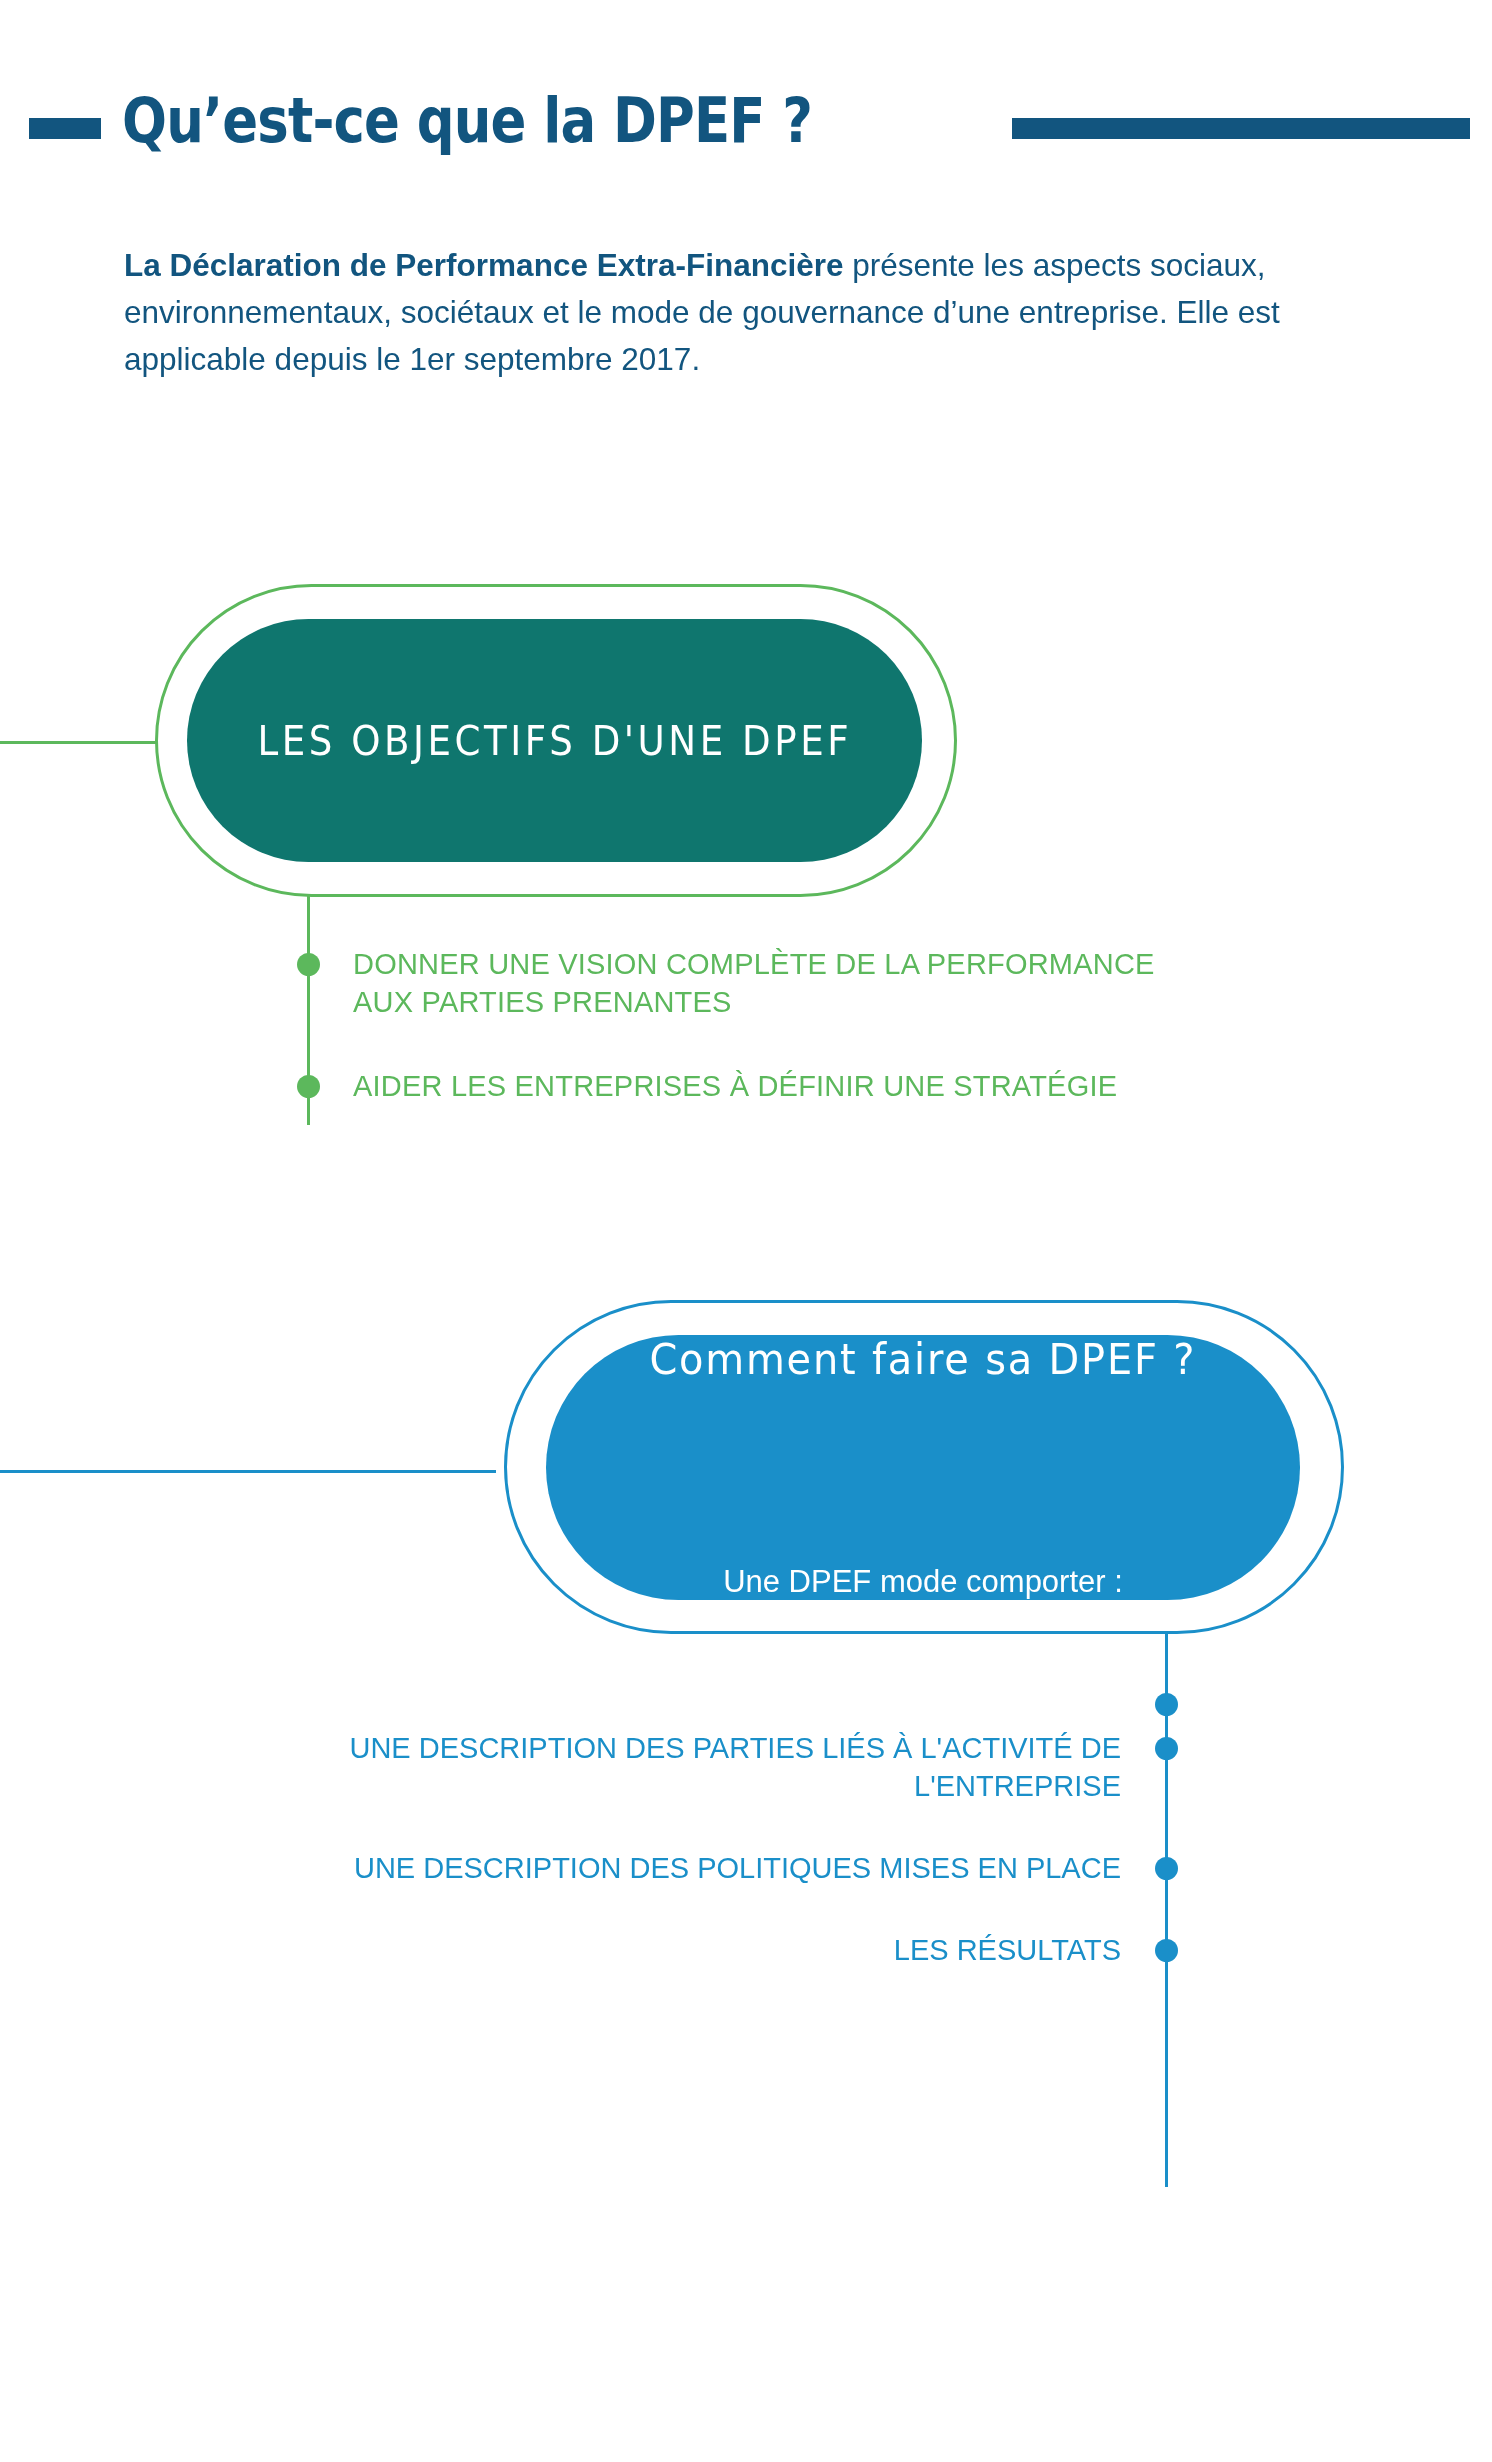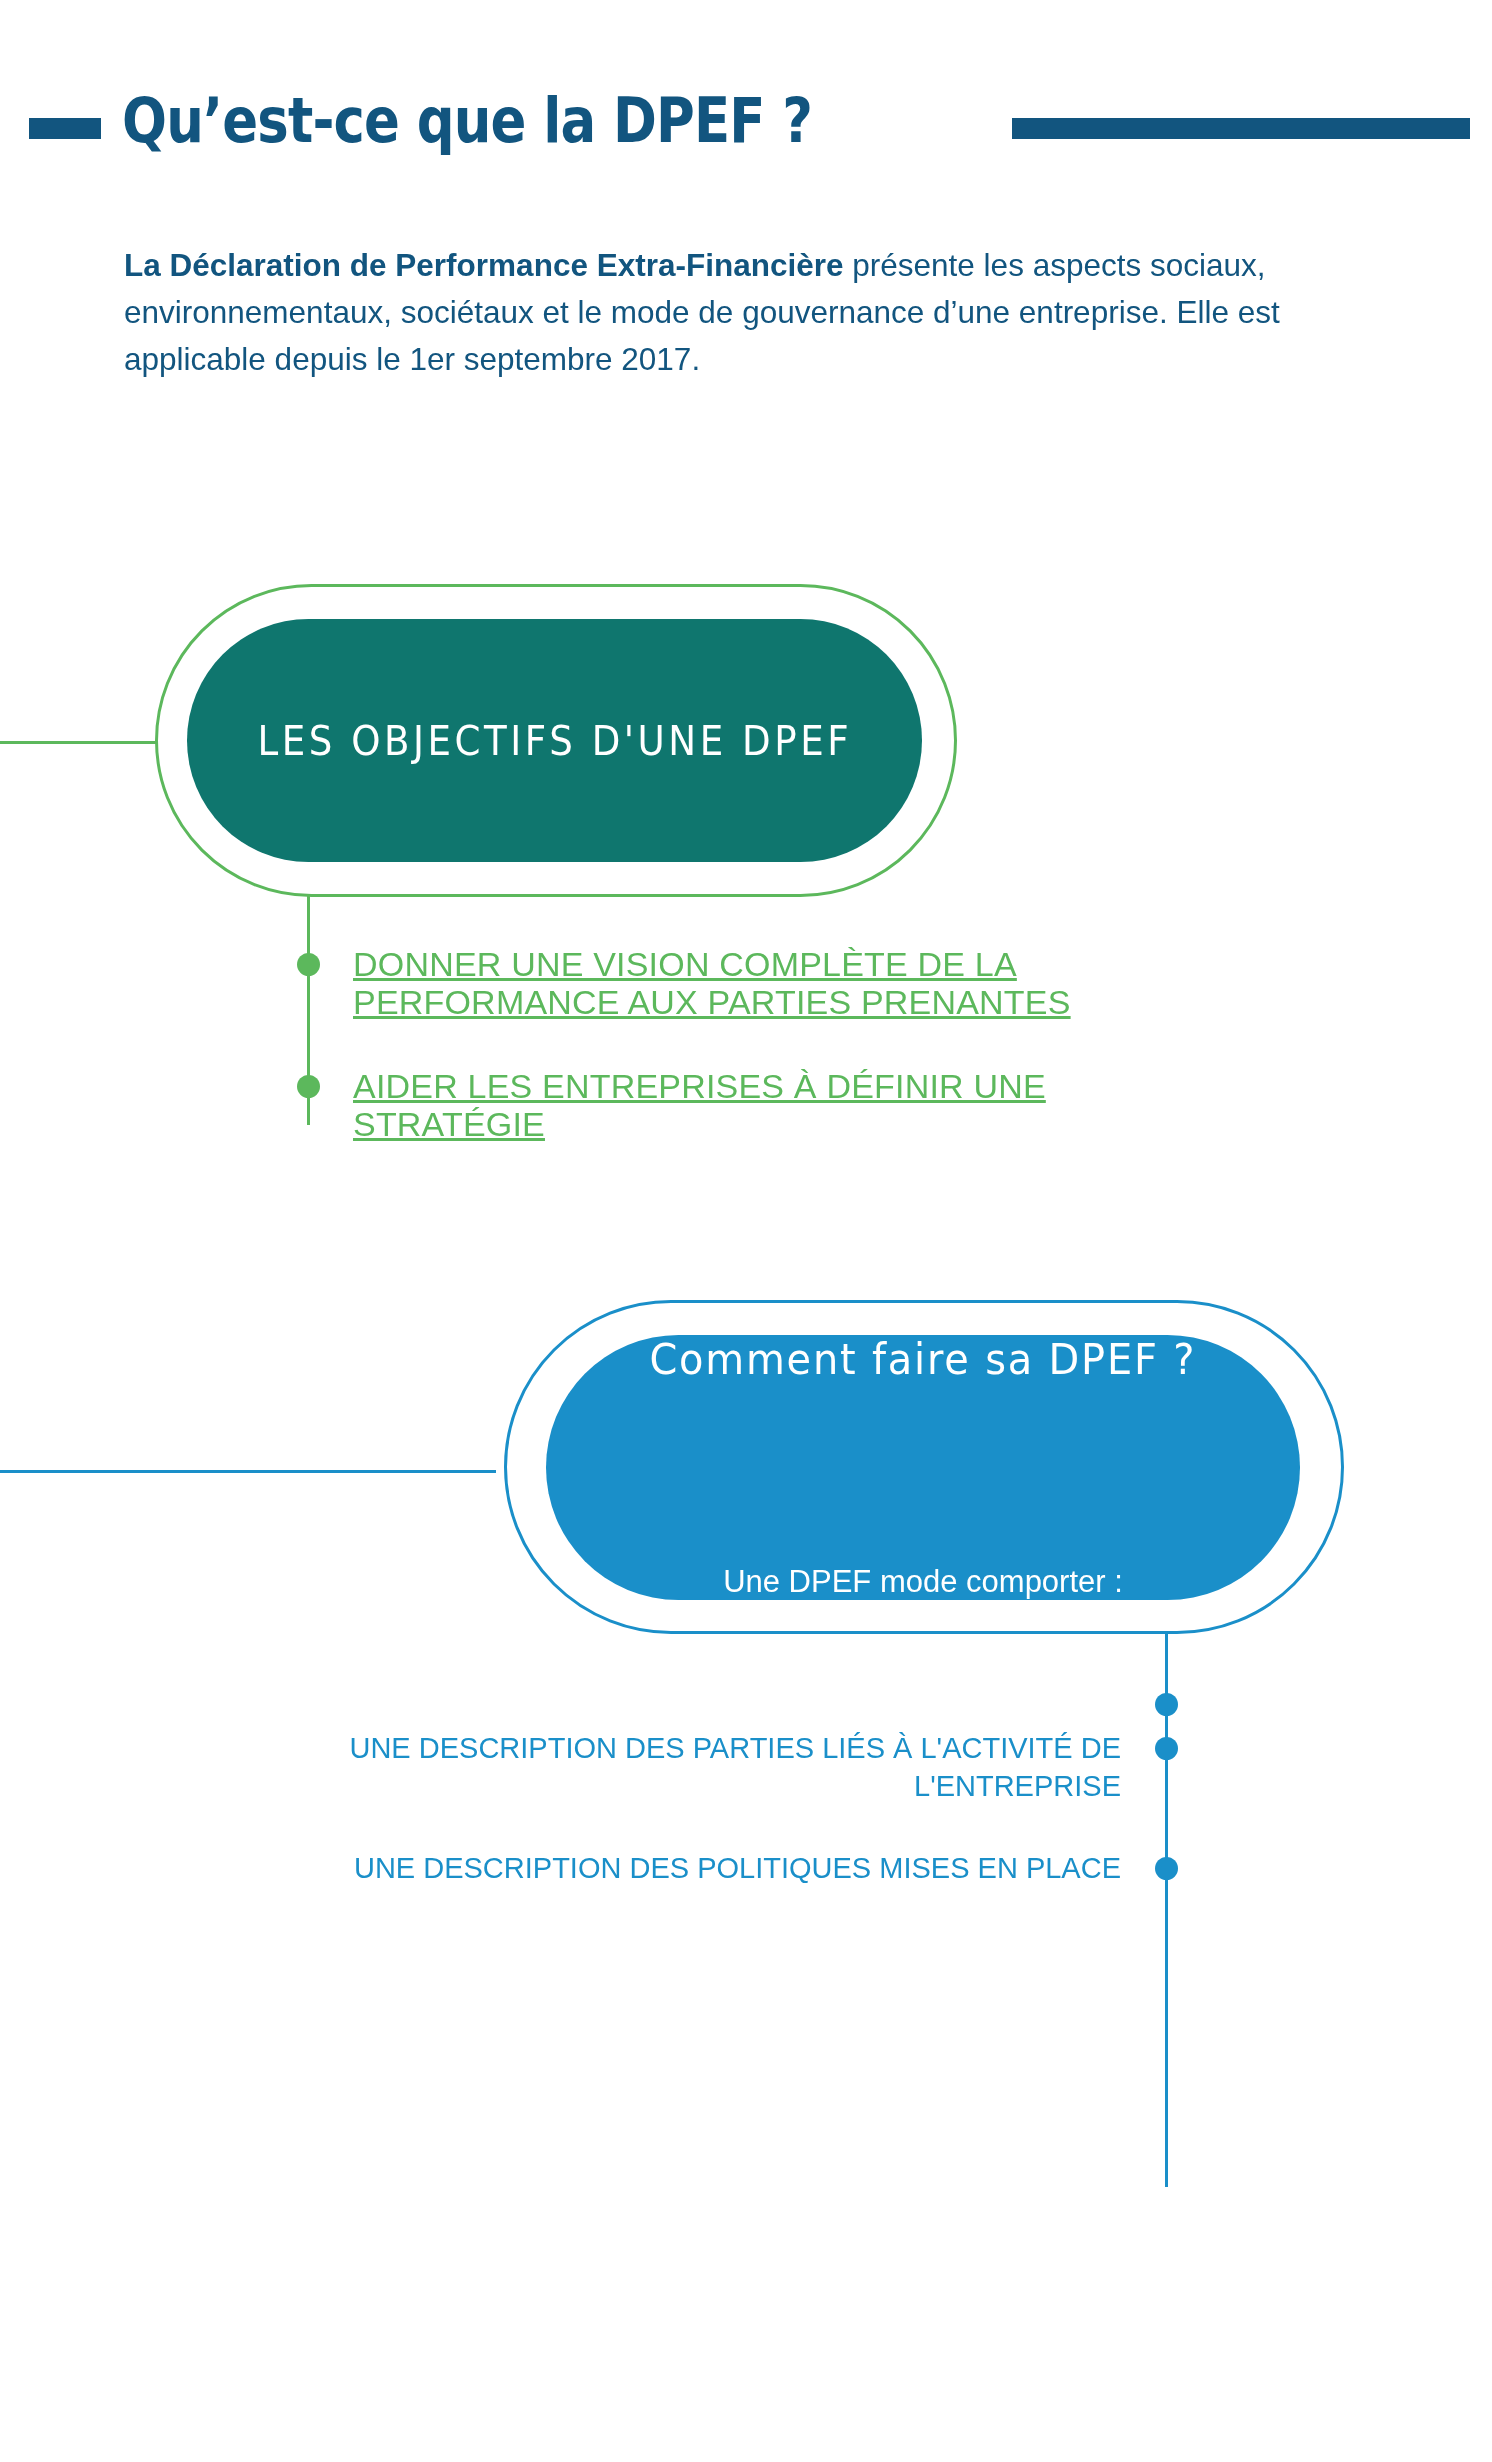--- a/index.html
+++ b/index.html
@@ -133,24 +133,23 @@
     position: absolute;
     left: 307px;
     top: 945px;
     width: 859px;
   }
   .green-item {
     position: relative;
     margin-bottom: 46px;
     padding-left: 46px;
     color: #5cb85c;
-    font-size: 34px;
+    font-size: 29px;
     line-height: 38px;
     letter-spacing: 0.2px;
-    text-decoration: underline;
   }
   .green-item .dot {
     position: absolute;
     left: -10.5px;
     top: 7.6px;
     width: 23px;
     height: 23px;
     border-radius: 50%;
     background: #5cb85c;
   }
@@ -274,14 +273,18 @@
     <span class="dot"></span>
   </div>
   <div class="blue-item">
     <span class="dot"></span>
     <span>UNE DESCRIPTION DES PARTIES LIÉS À L'ACTIVITÉ DE L'ENTREPRISE</span>
   </div>
   <div class="blue-item">
     <span class="dot"></span>
     <span>UNE DESCRIPTION DES POLITIQUES MISES EN PLACE</span>
   </div>
+  <div class="blue-item">
+    <span class="dot"></span>
+    <span>LES RÉSULTATS</span>
+  </div>
 </div>
 
 
 </body></html>

